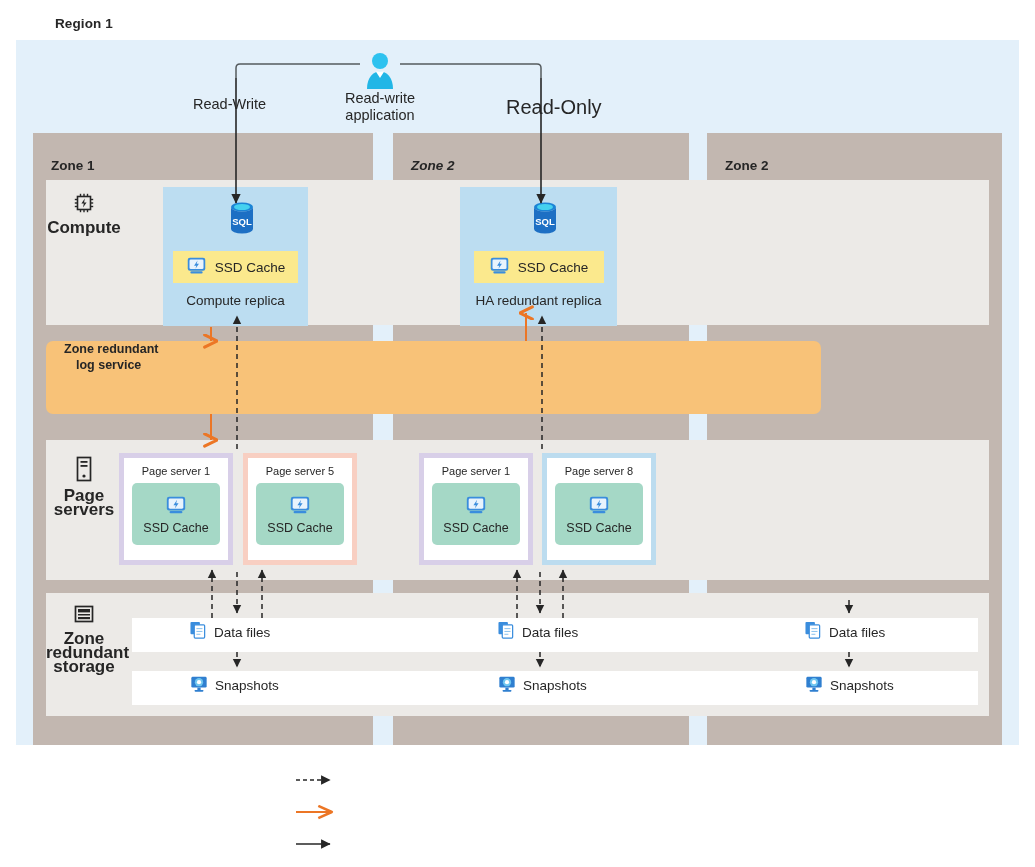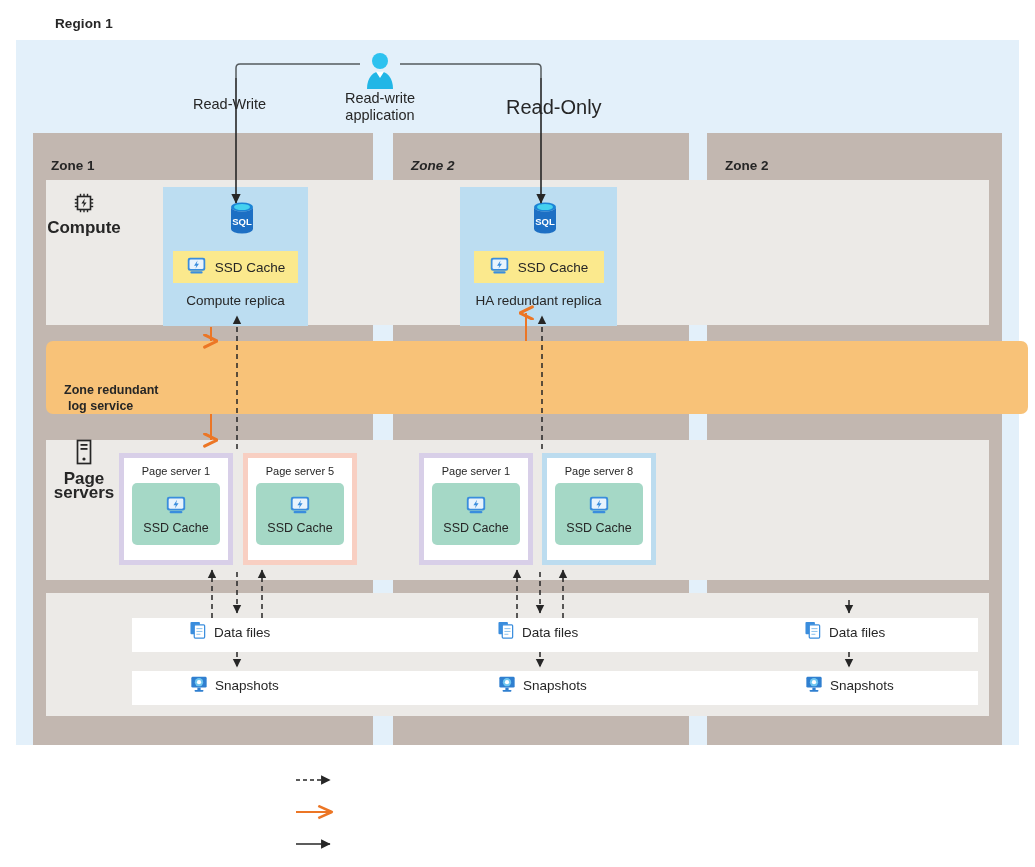--- a/index.html
+++ b/index.html
@@ -93,24 +93,24 @@
     text-align: center;
     font-size: 17px; font-weight: bold; color: #262626;
     line-height: 14px;
   }
   .rail .glyph { display: block; margin: 0 auto 5px auto; }
 
   
   .log-bar {
     position: absolute;
     left: 46px; top: 341px;
-    width: 982px; height: 73px;
+    width: 775px; height: 73px;
     background: #f8c278;
     border-radius: 7px;
-    display: flex; align-items: flex-end;
+    display: flex; align-items: flex-start;
   }
   .log-bar .txt {
     margin-left: 18px;
     font-size: 12.5px; font-weight: bold; color: #262626;
     line-height: 16px;
   }
 
   
   .replica {
     position: absolute;
@@ -262,26 +262,26 @@
         </svg>
       </span>
       <span>SSD Cache</span>
     </div>
     <div class="rname">HA redundant replica</div>
   </div>
 
   <div class="log-bar">
     <div class="txt">
       <div>Zone redundant</div>
-      <div style="margin-left:4px;">log service</div>
+      <div style="margin-left:12px;">log service</div>
     </div>
   </div>
 
   <div class="panel panel-pages"></div>
-  <div class="rail" style="left:46px; top:439px;">
+  <div class="rail" style="left:46px; top:456px;">
     <span class="glyph">
       <svg width="18" height="26" viewBox="0 0 18 26">
         <rect x="2.5" y="1.5" width="13" height="23" fill="none" stroke="#262626" stroke-width="1.7"></rect>
         <rect x="5.5" y="5" width="7" height="1.8" fill="#262626"></rect>
         <rect x="5.5" y="9" width="7" height="1.8" fill="#262626"></rect>
         <circle cx="9" cy="20" r="1.6" fill="#262626"></circle>
       </svg>
     </span>
     <span>Page</span><br>
     <span>servers</span>
@@ -341,20 +341,33 @@
           <rect x="4" y="5" width="16" height="11" rx="1.5" fill="#e8f3fd"></rect>
           <polygon points="13.2,6.4 9.2,12.2 11.8,12.2 10.8,15.8 14.8,10 12.2,10" fill="#3a8ddd"></polygon>
           <rect x="5" y="18.5" width="14" height="2.6" rx="1.2" fill="#3a8ddd"></rect>
         </svg>
       </span>
       <span>SSD Cache</span>
     </div>
   </div>
 
   <div class="panel panel-storage"></div>
+  <div class="rail" style="left:46px; top:603px;">
+    <span class="glyph">
+      <svg width="22" height="22" viewBox="0 0 22 22">
+        <rect x="2.5" y="3.5" width="17" height="15" fill="none" stroke="#262626" stroke-width="1.7"></rect>
+        <rect x="5" y="6" width="12" height="3.4" fill="#262626"></rect>
+        <rect x="5" y="11" width="12" height="1.5" fill="#262626"></rect>
+        <rect x="5" y="14" width="12" height="2.2" fill="#262626"></rect>
+      </svg>
+    </span>
+    <span>Zone</span><br>
+    <span>redundant</span><br>
+    <span>storage</span>
+  </div>
 
   <div class="srow srow-data">
     <div class="scell" style="left:58px;">
       <span>
         <svg width="17" height="19" viewBox="0 0 18 20">
           <rect x="0.5" y="1" width="10" height="13" rx="1" fill="#3a8ddd"></rect>
           <rect x="4.5" y="4" width="11" height="14" rx="1" fill="#ffffff" stroke="#3a8ddd" stroke-width="1.3"></rect>
           <g stroke="#8dc3ee" stroke-width="1.1">
             <line x1="6.8" y1="8" x2="13.2" y2="8"></line>
             <line x1="6.8" y1="11" x2="13.2" y2="11"></line>

